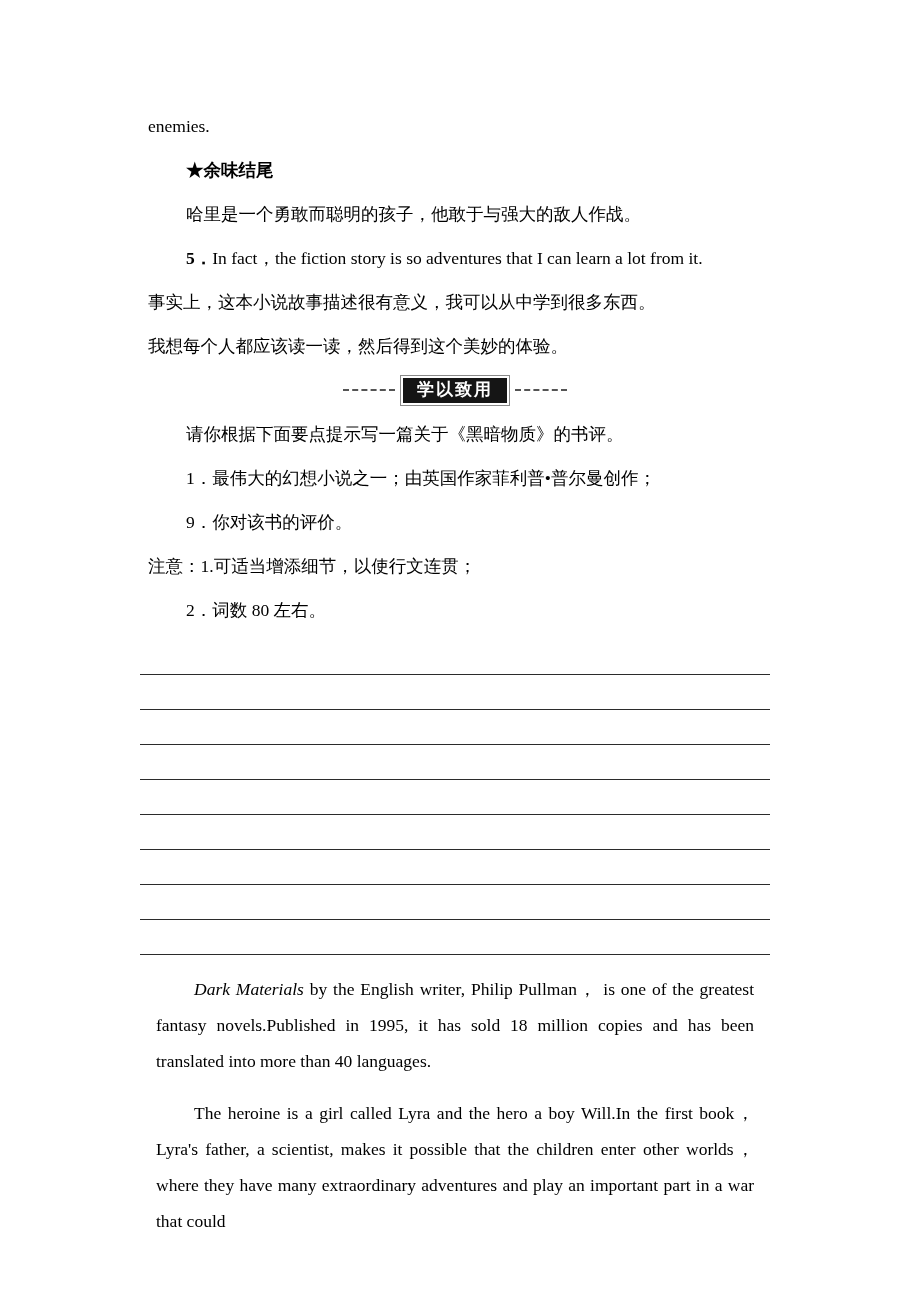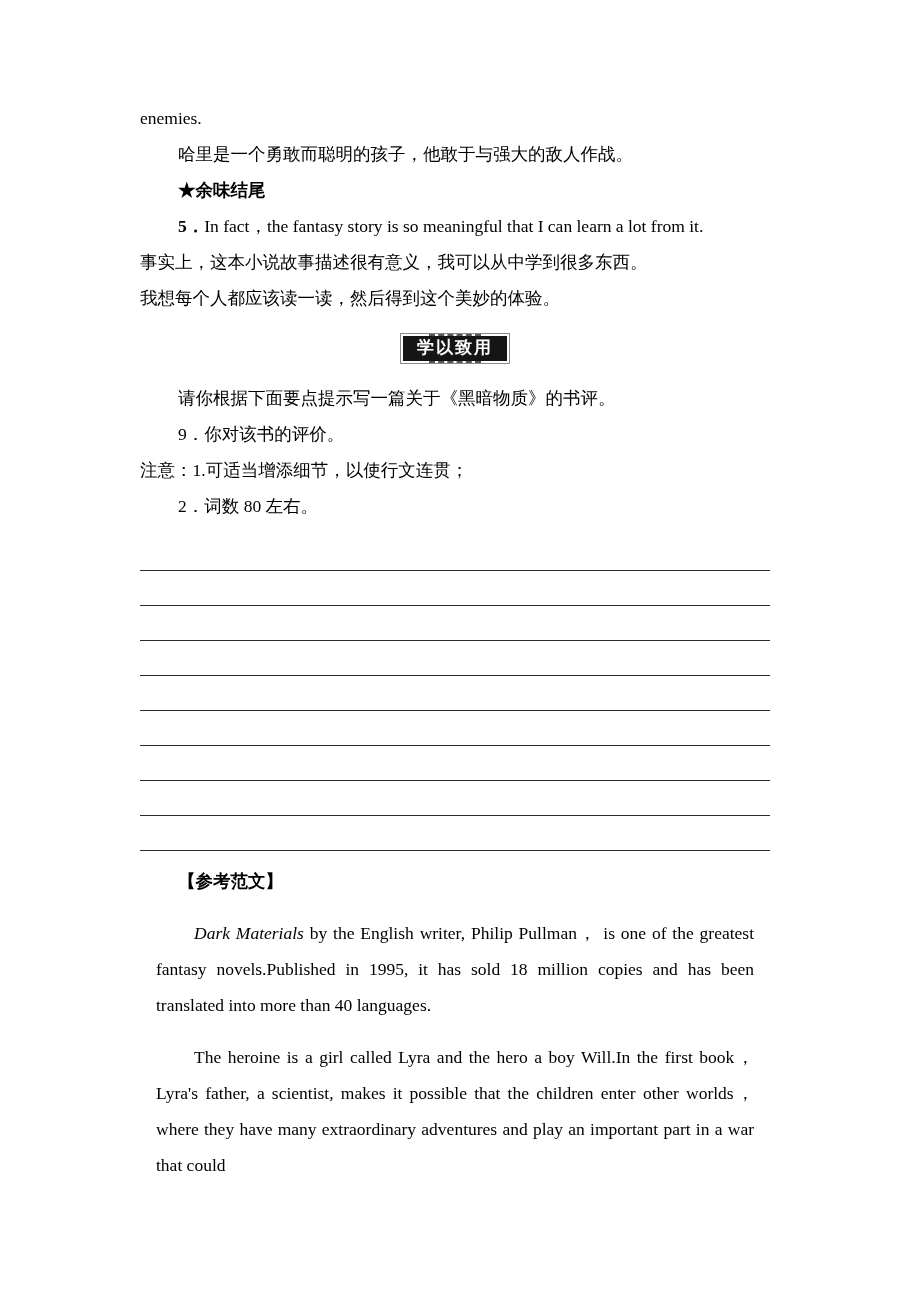--- a/index.html
+++ b/index.html
@@ -8,34 +8,33 @@
     width: 920px;
     height: 1302px;
     box-sizing: border-box;
     padding: 100px 150px 0 140px;
     background: #ffffff;
     font-family: "Liberation Serif", serif;
     font-size: 17.5px;
     color: #000;
     overflow: hidden;
   }
-  .line { margin: 0; line-height: 36px; }
+  .line { margin: 8px; line-height: 36px; }
   .indent { text-indent: 38px; }
   .flush { text-indent: 0; }
   .star-heading { font-weight: bold; }
   .num { font-weight: bold; }
 
   
   .banner-row {
     display: flex;
     align-items: center;
     justify-content: center;
     height: 36px;
-    margin: 14px 0;
-    flex-direction: column;
+    margin: 8px 0;
   }
   .banner-dash {
     display: inline-block;
     width: 52px;
     height: 0;
     border-top: 2px dashed #555;
     margin: 0 8px;
   }
   .banner-box {
     background: #151515;
@@ -67,30 +66,30 @@
 </style>
 </head>
 <body>
 
 <div class="page">
 
   <p class="line flush">
     <span>enemies.</span>
   </p>
 
-  <p class="line indent">
-    <span>哈里是一个勇敢而聪明的孩子，他敢于与强大的敌人作战。</span>
-  </p>
-
   <p class="line indent star-heading">
     <span>★余味结尾</span>
   </p>
 
   <p class="line indent">
-    <span class="num">5．</span><span>In fact，the fantasy story is so meaningful that I can learn a lot from it.</span>
+    <span>哈里是一个勇敢而聪明的孩子，他敢于与强大的敌人作战。</span>
+  </p>
+
+  <p class="line indent">
+    <span class="num">5．</span><span>In fact，the fiction story is so adventures that I can learn a lot from it.</span>
   </p>
 
   <p class="line flush">
     <span>事实上，这本小说故事描述很有意义，我可以从中学到很多东西。</span>
   </p>
 
 
   <p class="line flush">
     <span>我想每个人都应该读一读，然后得到这个美妙的体验。</span>
   </p>
@@ -98,20 +97,23 @@
   <div class="banner-row">
     <span class="banner-dash"></span>
     <span class="banner-box">学以致用</span>
     <span class="banner-dash"></span>
   </div>
 
   <p class="line indent">
     <span>请你根据下面要点提示写一篇关于《黑暗物质》的书评。</span>
   </p>
 
+  <p class="line indent">
+    <span>1．最伟大的幻想小说之一；由英国作家菲利普•普尔曼创作；</span>
+  </p>
 
 
 
   <p class="line indent">
     <span>9．你对该书的评价。</span>
   </p>
 
   <p class="line flush">
     <span>注意：1.可适当增添细节，以使行文连贯；</span>
   </p>
@@ -125,23 +127,20 @@
       <div class="wline"></div>
       <div class="wline"></div>
       <div class="wline"></div>
       <div class="wline"></div>
       <div class="wline"></div>
       <div class="wline"></div>
       <div class="wline"></div>
       <div class="wline"></div>
     </div>
 
-  <p class="line indent ref-heading">
-    <span>【参考范文】</span>
-  </p>
 
   <p class="ref-para">
     <i>Dark Materials</i><span> by the English writer, Philip Pullman， is one of the greatest fantasy novels.Published in 1995, it has sold 18 million copies and has been translated into more than 40 languages.</span>
   </p>
 
   <p class="ref-para">
     <span>The heroine is a girl called Lyra and the hero a boy Will.In the first book，Lyra's father, a scientist, makes it possible that the children enter other worlds， where they have many extraordinary adventures and play an important part in a war that could</span>
   </p>
 
 </div>

